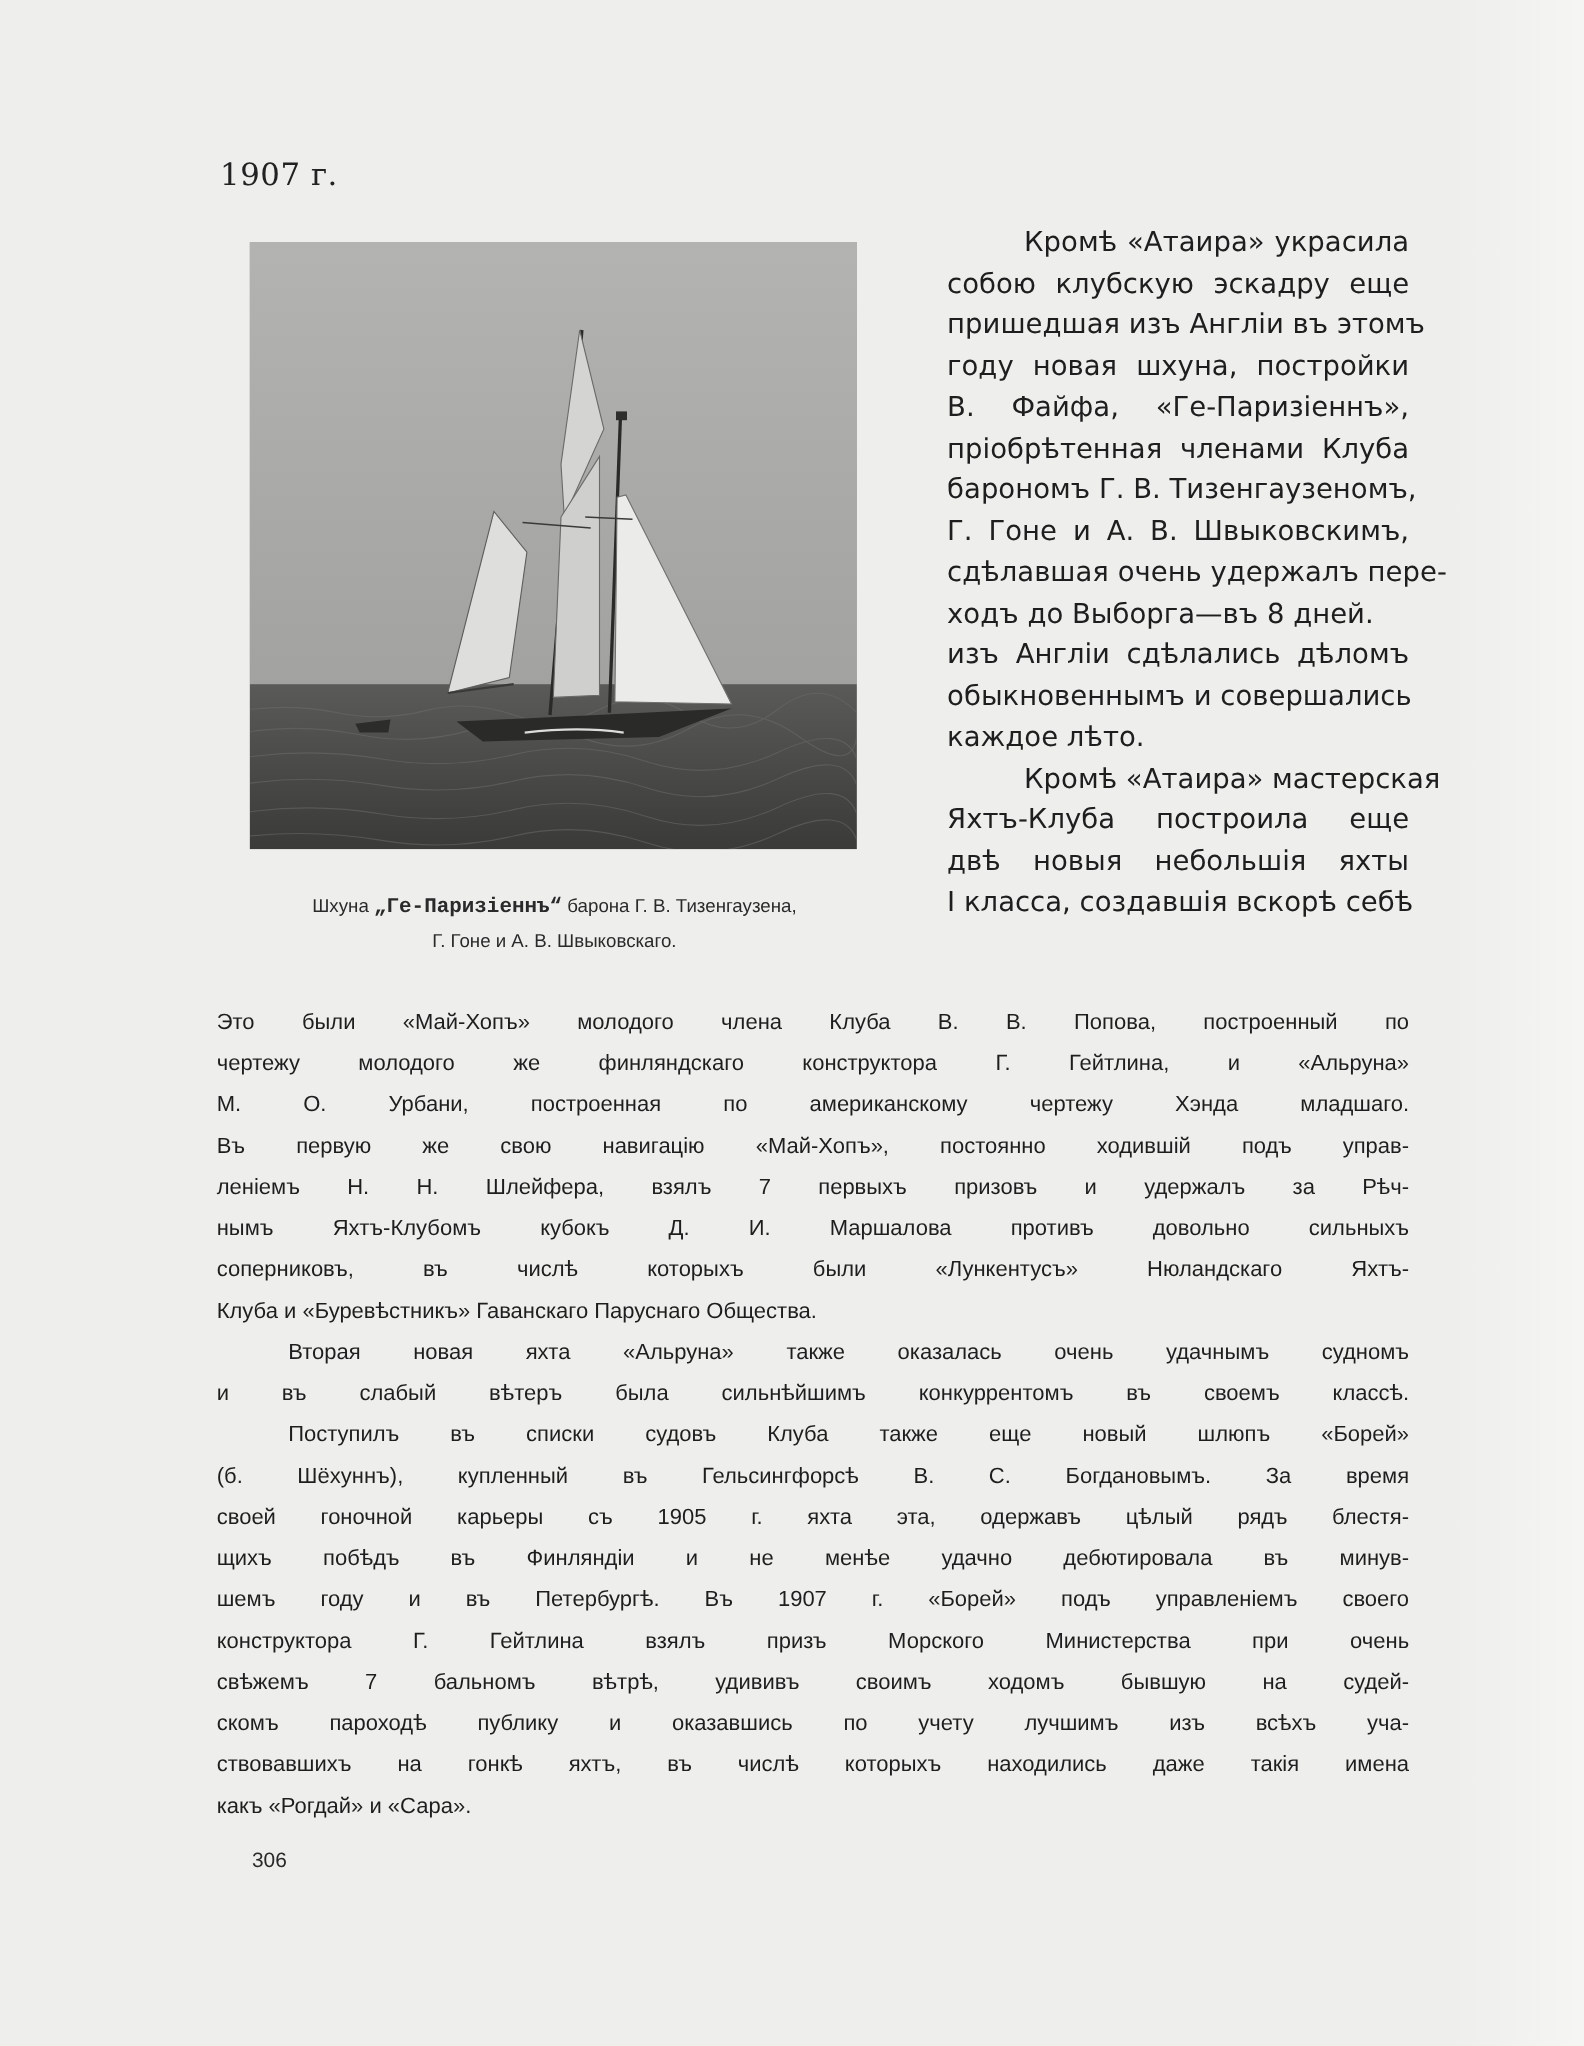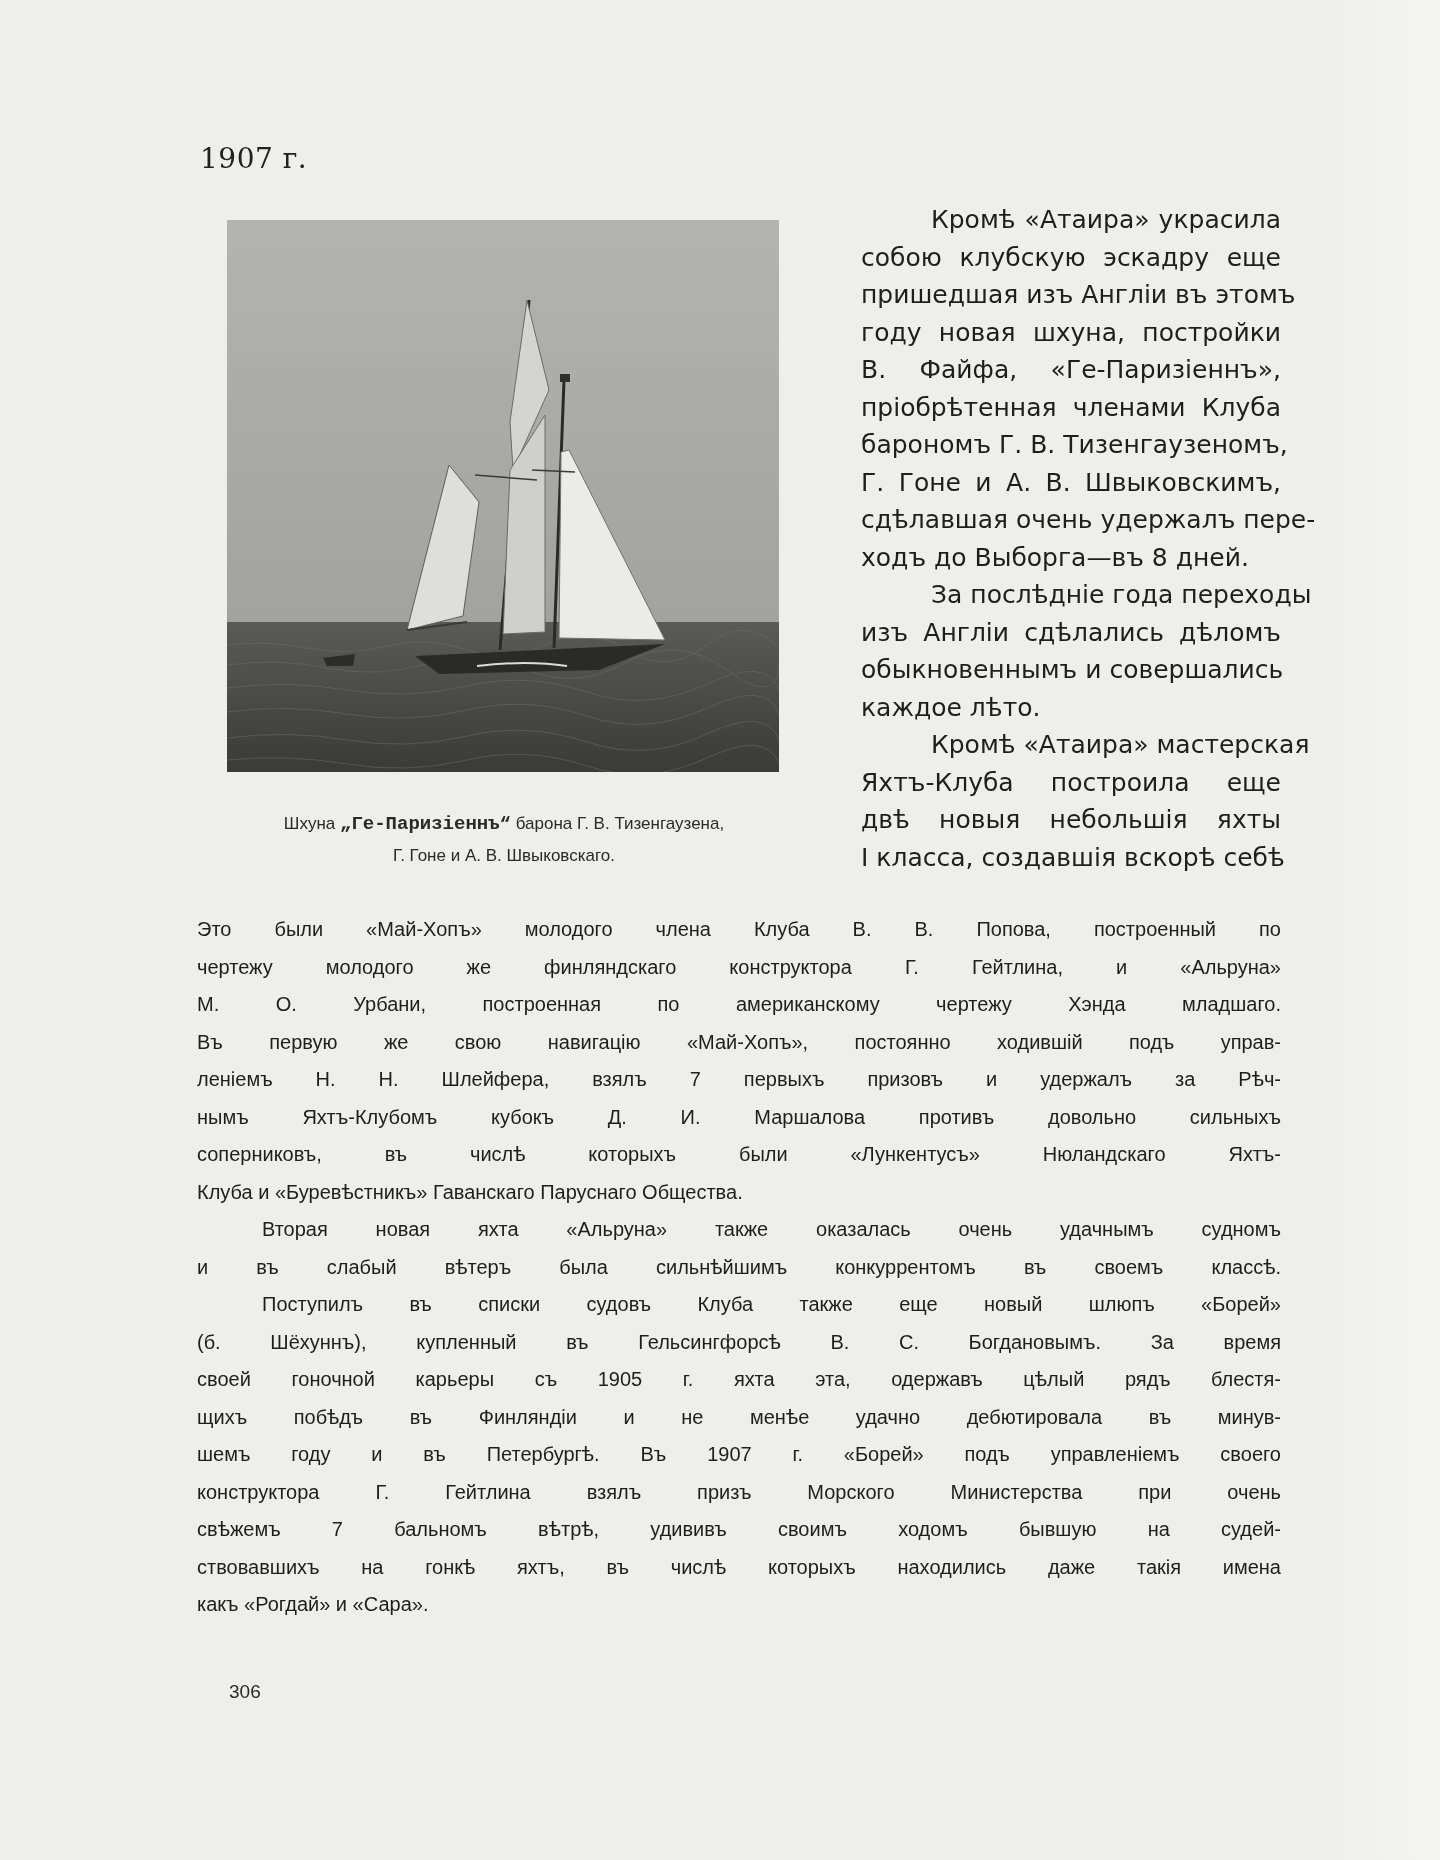--- a/index.html
+++ b/index.html
@@ -124,21 +124,20 @@
   <span class="line ind">Кромѣ «Атаира» украсила</span>
   <span class="line">собою клубскую эскадру еще</span>
   <span class="line">пришедшая изъ Англіи въ этомъ</span>
   <span class="line">году новая шхуна, постройки</span>
   <span class="line">В. Файфа, «Ге-Паризіеннъ»,</span>
   <span class="line">пріобрѣтенная членами Клуба</span>
   <span class="line">барономъ Г. В. Тизенгаузеномъ,</span>
   <span class="line">Г. Гоне и А. В. Швыковскимъ,</span>
   <span class="line">сдѣлавшая очень удержалъ пере-</span>
   <span class="line last">ходъ до Выборга—въ 8 дней.</span>
-  <span class="line ind">За послѣдніе года переходы</span>
   <span class="line">изъ Англіи сдѣлались дѣломъ</span>
   <span class="line">обыкновеннымъ и совершались</span>
   <span class="line last">каждое лѣто.</span>
   <span class="line ind">Кромѣ «Атаира» мастерская</span>
   <span class="line">Яхтъ-Клуба построила еще</span>
   <span class="line">двѣ новыя небольшія яхты</span>
   <span class="line">I класса, создавшія вскорѣ себѣ</span>
 </div>
 
 <div class="full">
@@ -152,17 +151,18 @@
   <span class="line last">Клуба и «Буревѣстникъ» Гаванскаго Паруснаго Общества.</span>
   <span class="line ind">Вторая новая яхта «Альруна» также оказалась очень удачнымъ судномъ</span>
   <span class="line">и въ слабый вѣтеръ была сильнѣйшимъ конкуррентомъ въ своемъ классѣ.</span>
   <span class="line ind">Поступилъ въ списки судовъ Клуба также еще новый шлюпъ «Борей»</span>
   <span class="line">(б. Шёхуннъ), купленный въ Гельсингфорсѣ В. С. Богдановымъ. За время</span>
   <span class="line">своей гоночной карьеры съ 1905 г. яхта эта, одержавъ цѣлый рядъ блестя-</span>
   <span class="line">щихъ побѣдъ въ Финляндіи и не менѣе удачно дебютировала въ минув-</span>
   <span class="line">шемъ году и въ Петербургѣ. Въ 1907 г. «Борей» подъ управленіемъ своего</span>
   <span class="line">конструктора Г. Гейтлина взялъ призъ Морского Министерства при очень</span>
   <span class="line">свѣжемъ 7 бальномъ вѣтрѣ, удививъ своимъ ходомъ бывшую на судей-</span>
+  <span class="line">скомъ пароходѣ публику и оказавшись по учету лучшимъ изъ всѣхъ уча-</span>
   <span class="line">ствовавшихъ на гонкѣ яхтъ, въ числѣ которыхъ находились даже такія имена</span>
   <span class="line last">какъ «Рогдай» и «Сара».</span>
 </div>
 
 <div class="page-number">306</div>
 
 </body></html>

